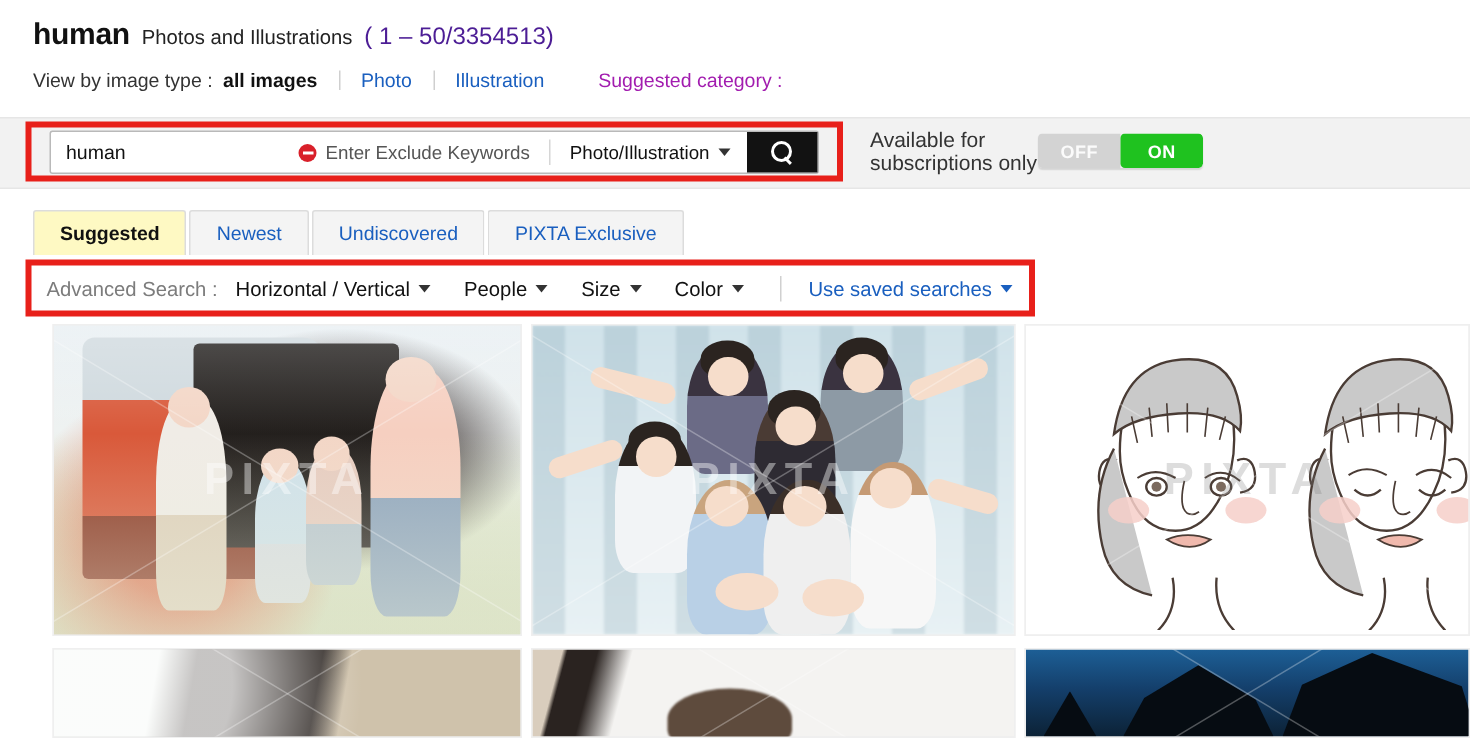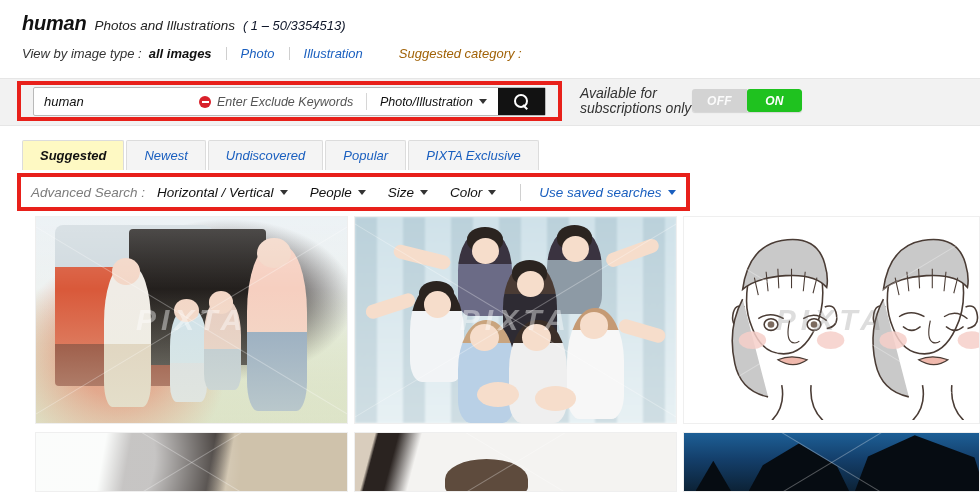--- a/index.html
+++ b/index.html
@@ -3,35 +3,35 @@
 <meta charset="utf-8">
 <style>
   * { box-sizing: border-box; margin: 0; padding: 0; }
   html, body {
     width: 980px; height: 500px;
     background: #ffffff;
     font-family: "Liberation Sans", sans-serif;
     color: #222;
     overflow: hidden;
   }
-  .page { position: relative; width: 860px; height: 500px; font-style: italic; }
+  .page { position: relative; width: 860px; height: 500px; }
 
   
   .header { padding: 12px 0 0 22px; }
   .title-row { display: flex; align-items: baseline; gap: 8px; }
   .kw { font-size: 20px; font-weight: bold; color: #111; letter-spacing: -.2px; }
   .title-sub { font-size: 13.5px; color: #222; }
-  .title-count { font-size: 13px; color: #0f172a; }
+  .title-count { font-size: 16px; color: #4c1d95; }
 
   .typerow { display: flex; align-items: center; gap: 0px; margin-top: 11px; font-size: 13px; }
   .typerow .lbl { color: #333; }
   .typerow .cur { font-weight: bold; color: #111; margin-left: 7px; }
   .sep { display: inline-block; width: 1px; height: 13px; background: #cfcfcf; margin: 0 14px; }
   .lnk { color: #1a5fbf; cursor: pointer; }
-  .cat-label { color: #a16207; margin-left: 36px; }
+  .cat-label { color: #a21caf; margin-left: 36px; }
   .cat-link { color: #1a5fbf; margin-left: 7px; cursor: pointer; }
 
   
   .searchband {
     position: absolute; left: 0; top: 78px; width: 980px; height: 48px;
     background: #f2f2f2; border-top: 1px solid #e6e6e6; border-bottom: 1px solid #e6e6e6;
   }
   .redbox-search {
     position: absolute; left: 17px; top: 81px; width: 545px; height: 40px;
     border: 4px solid #e8201a; background: transparent; z-index: 5; pointer-events: none;
@@ -250,21 +250,20 @@
 
   <div class="toggle">
     <div class="off">OFF</div>
     <div class="on">ON</div>
   </div>
 
   <div class="tabs">
     <div class="tab active">Suggested</div>
     <div class="tab">Newest</div>
     <div class="tab">Undiscovered</div>
-    <div class="tab">Popular</div>
     <div class="tab">PIXTA Exclusive</div>
   </div>
 
   <div class="redbox-adv"></div>
   <div class="advrow">
     <span class="adv-lbl">Advanced Search :</span>
     <span class="adv-item">
       <span>Horizontal / Vertical</span>
       <span class="caret"></span>
     </span>

